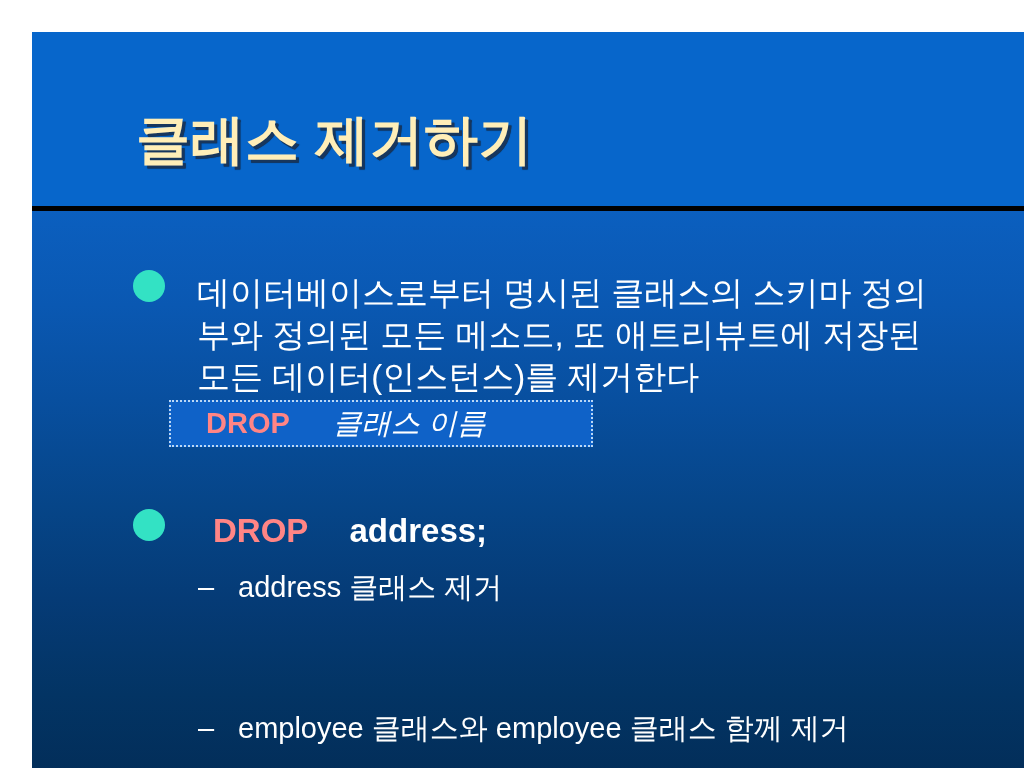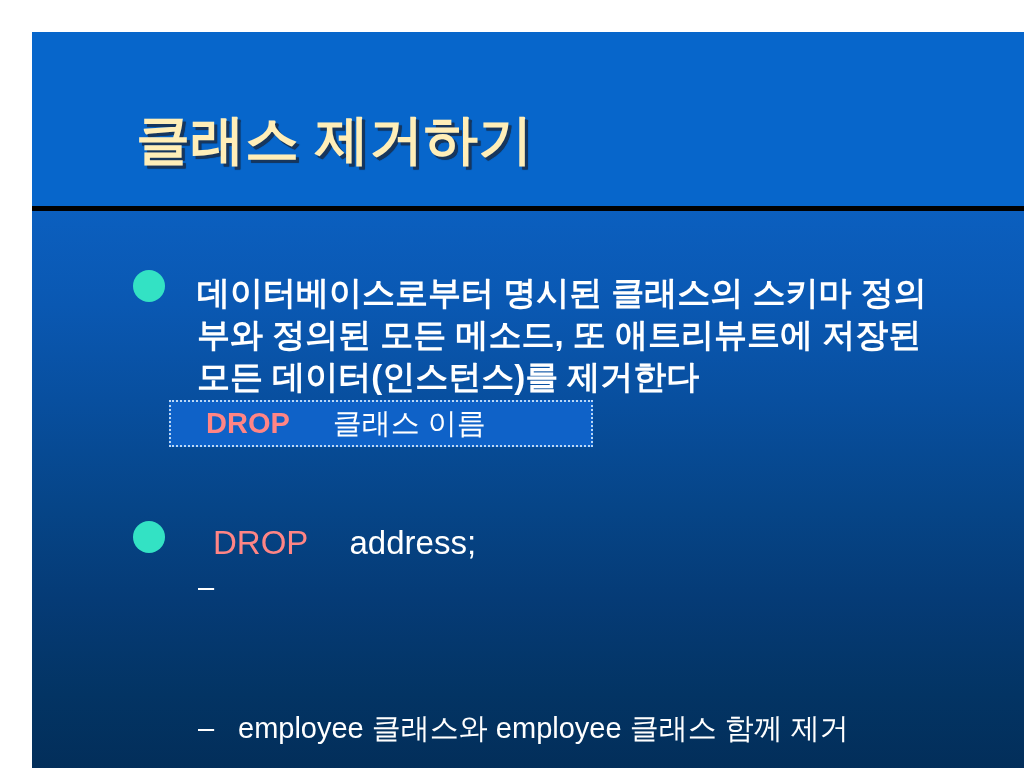--- a/index.html
+++ b/index.html
@@ -68,23 +68,23 @@
     border-radius:50%;
     background:#33e2c4;
     margin-top:14px;
     margin-right:16px;
   }
   .bullet-text {
     color:#ffffff;
     font-size:33px;
     line-height:1.30;
   }
-  .b1 { left:85px; top:29px; width:870px;font-weight:bold; }
+  .b1 { left:85px; top:29px; width:870px; }
   .b1 .bullet-text { font-size:33px; line-height:42px; letter-spacing:0px; }
-  .b2 { left:85px; top:280px; }
+  .b2 { left:85px; top:268px;font-weight:bold; }
   .b2 .bullet-text { font-size:33px; line-height:40px; white-space:nowrap; }
   .b3 { left:85px; top:421px; }
   .b3 .bullet-text { font-size:33px; line-height:40px; white-space:nowrap; }
   .kw { color:#ff8585; }
   
   .sub-row {
     position:absolute;
     display:flex;
     align-items:flex-start;
     color:#ffffff;
@@ -114,20 +114,21 @@
   .syntax-kw {
     color:#ff8585;
     font-weight:bold;
     font-size:29px;
     font-style:normal;
     margin-right:11px;
   }
   .syntax-arg {
     color:#ffffff;
     font-size:29px;
+    font-style:italic;
   }
   
   .page-number {
     position:absolute;
     left:0; top:735px;
     width:885px;
     text-align:center;
     color:#cddff0;
     font-size:22px;
   }
@@ -157,20 +158,21 @@
       <span class="syntax-arg">클래스 이름</span>
     </div>
 
     <div class="bullet-row b2">
       <span class="bullet-dot"></span>
       <span class="bullet-text"><span class="kw">DROP</span><span> address;</span></span>
     </div>
 
     <div class="sub-row s1">
       <span class="sub-dash">–</span>
+      <span>address 클래스 제거</span>
     </div>
 
 
     <div class="sub-row s2">
       <span class="sub-dash">–</span>
       <span>employee 클래스와 employee 클래스 함께 제거</span>
     </div>
 
   </div>
 

